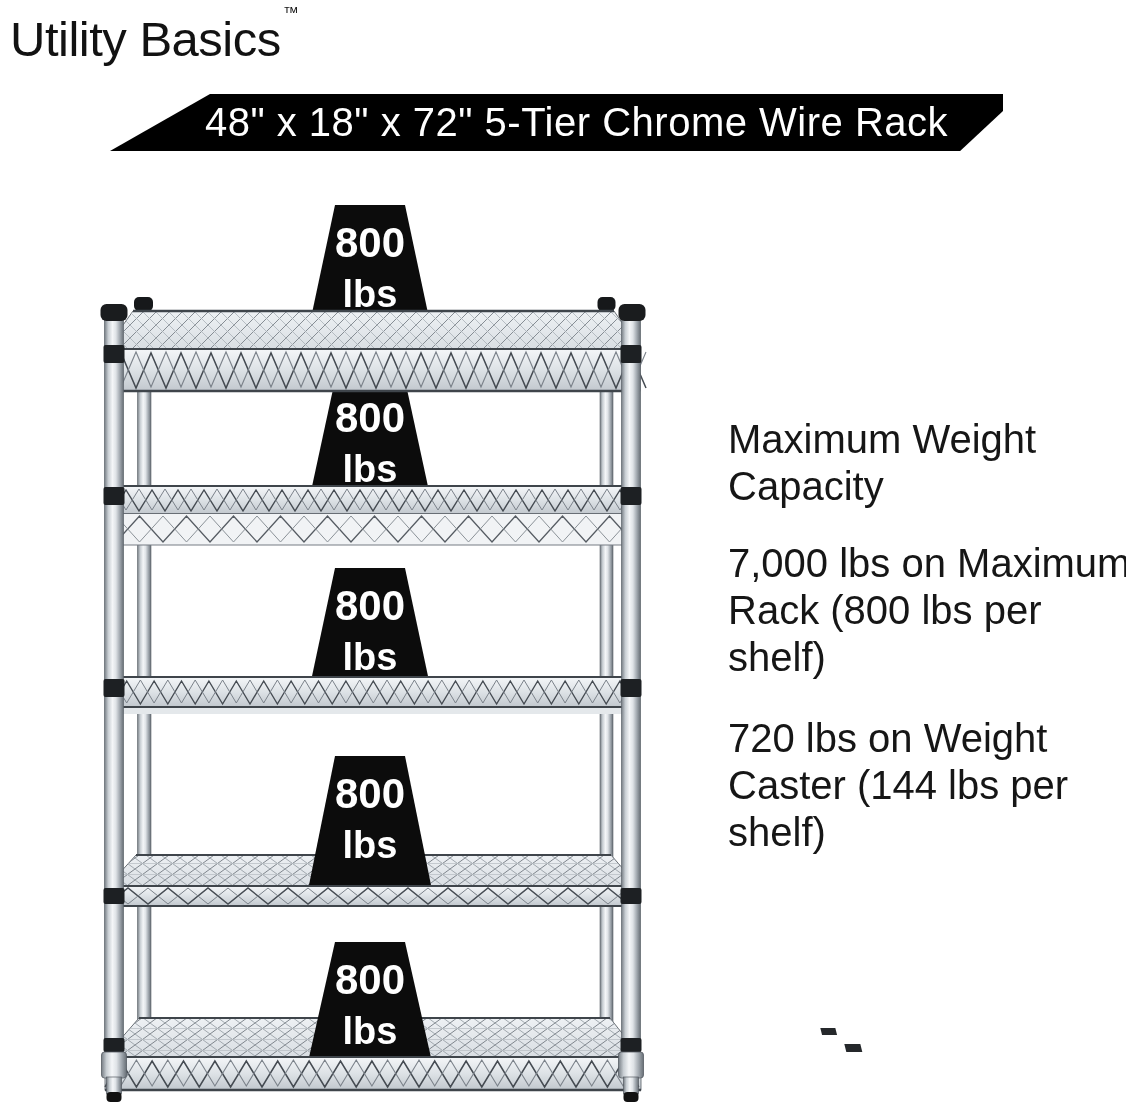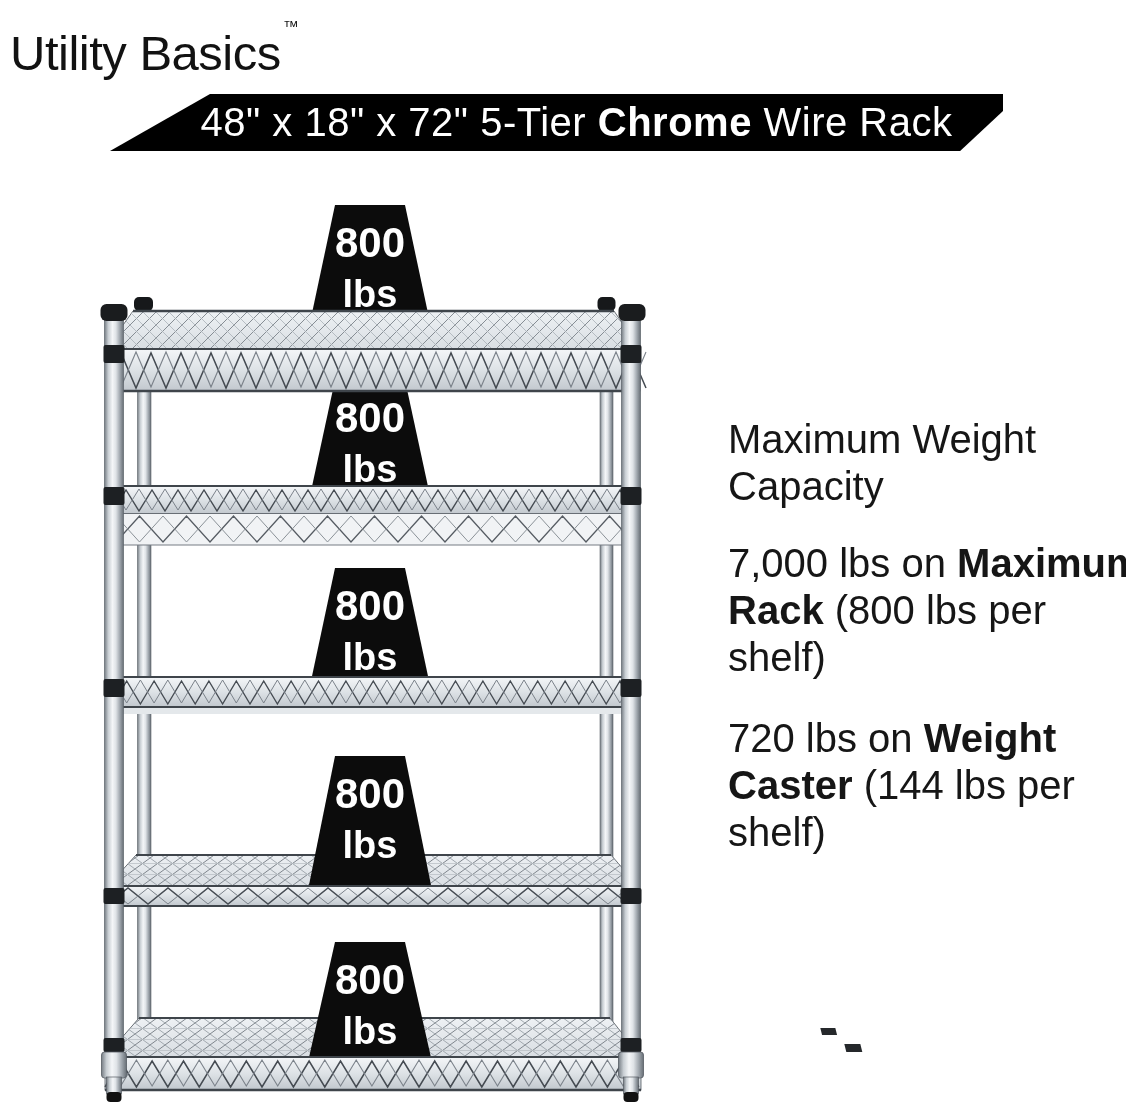--- a/index.html
+++ b/index.html
@@ -1,20 +1,20 @@
 <!DOCTYPE html>
 <html><head>
 <meta charset="utf-8">
 <style>
   html,body{margin:0;padding:0;background:#ffffff;}
   body{width:1126px;height:1106px;position:relative;overflow:hidden;
        font-family:"Liberation Sans",sans-serif;color:#111;}
-  .b{font-weight:700;}
-
-  .brand{position:absolute;left:10px;top:18px;font-size:49px;font-weight:500;
+  .b{font-weight:400;}
+
+  .brand{position:absolute;left:10px;top:4px;font-size:49px;font-weight:500;
          letter-spacing:-0.5px;color:#121212;white-space:nowrap;}
   .brand sup{font-size:16px;vertical-align:38px;letter-spacing:0;margin-left:2px;}
 
   .banner{position:absolute;left:110px;top:94px;width:893px;height:57px;
           background:#000;display:flex;align-items:center;justify-content:center;
           clip-path:polygon(11.2% 0,100% 0,100% 30%,95.2% 100%,0 100%);}
   .banner-text{color:#fff;font-size:40px;letter-spacing:0.5px;white-space:nowrap;
           padding-left:40px;}
 
   .rack-svg{position:absolute;left:0;top:0;width:1126px;height:1106px;}

